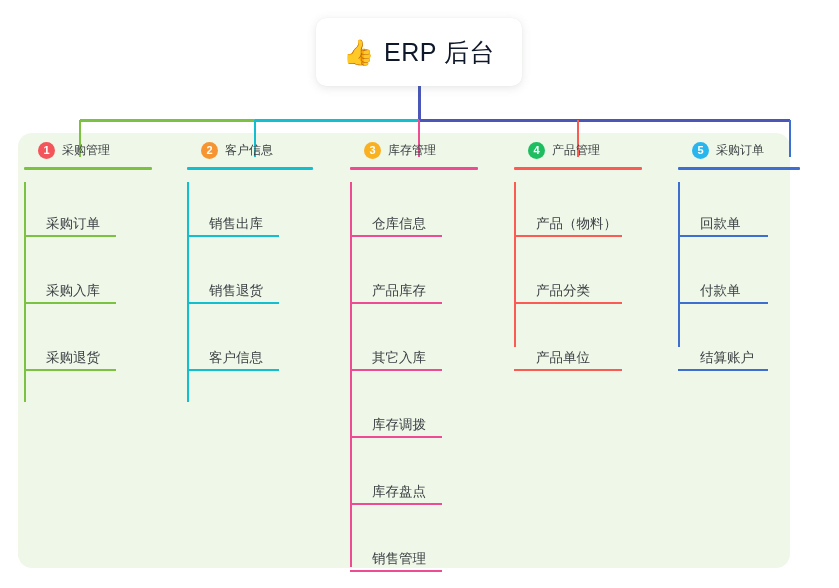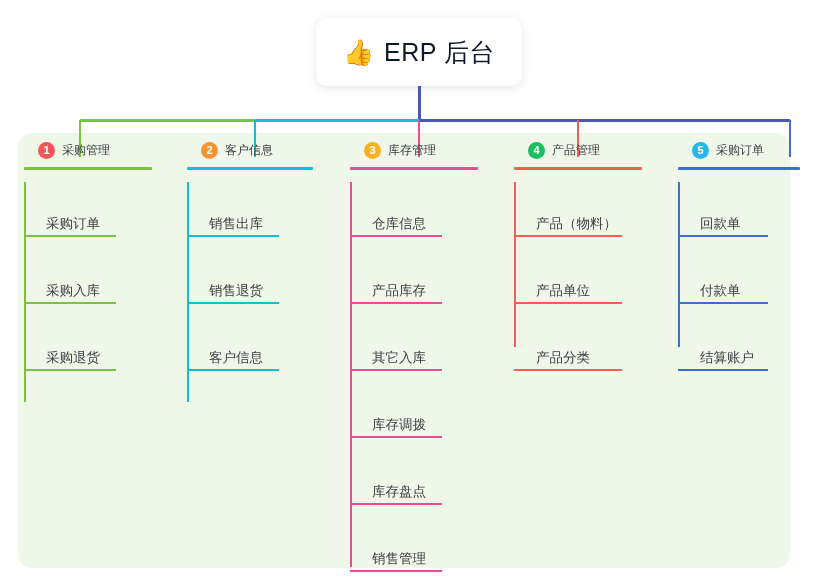--- a/index.html
+++ b/index.html
@@ -256,27 +256,27 @@
           <span class="col-title">产品管理</span>
         </div>
         <div class="col-rule" style="background: rgb(251, 91, 82); width: 128px;"></div>
         <div class="leaves">
           <div class="spine" style="background: rgb(251, 91, 82); height: 165px;"></div>
           <div class="leaf">
             <span class="leaf-label">产品（物料）</span>
             <div class="leaf-rule" style="background: rgb(251, 91, 82); width: 108px;"></div>
           </div>
           <div class="leaf">
+            <span class="leaf-label">产品分类</span>
+            <div class="leaf-rule" style="background: rgb(251, 91, 82); width: 108px;"></div>
+          </div>
+          <div class="leaf">
             <span class="leaf-label">产品单位</span>
             <div class="leaf-rule" style="background: rgb(251, 91, 82); width: 108px;"></div>
           </div>
-          <div class="leaf">
-            <span class="leaf-label">产品分类</span>
-            <div class="leaf-rule" style="background: rgb(251, 91, 82); width: 108px;"></div>
-          </div>
         </div>
       </div>
       <div class="col" style="left: 658px; width: 150px;">
         <div class="col-head">
           <span class="badge" style="background: rgb(41, 182, 238);">5</span>
           <span class="col-title">采购订单</span>
         </div>
         <div class="col-rule" style="background: rgb(60, 111, 209); width: 122px;"></div>
         <div class="leaves">
           <div class="spine" style="background: rgb(60, 111, 209); height: 165px;"></div>

